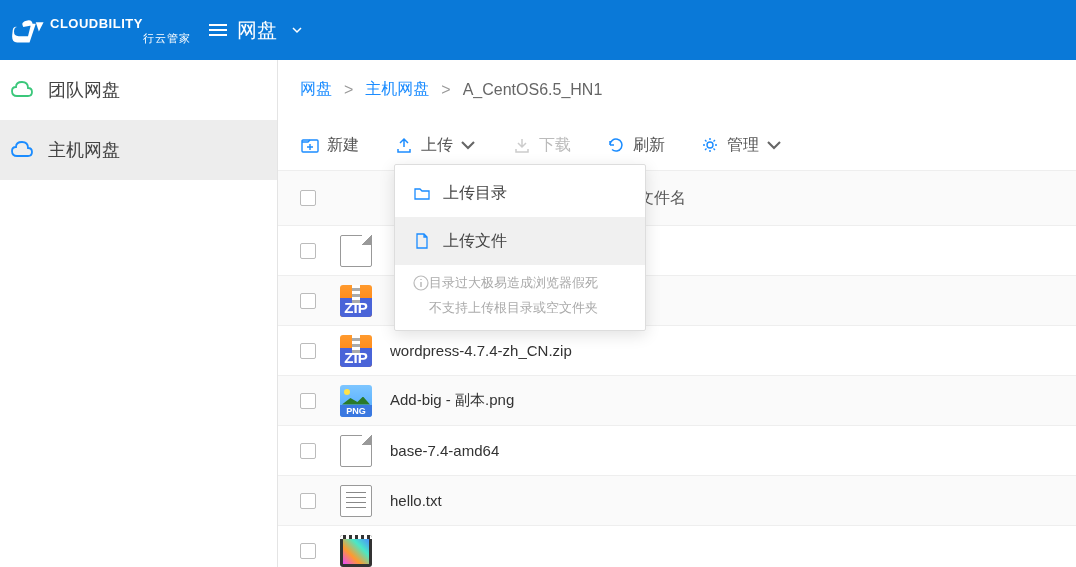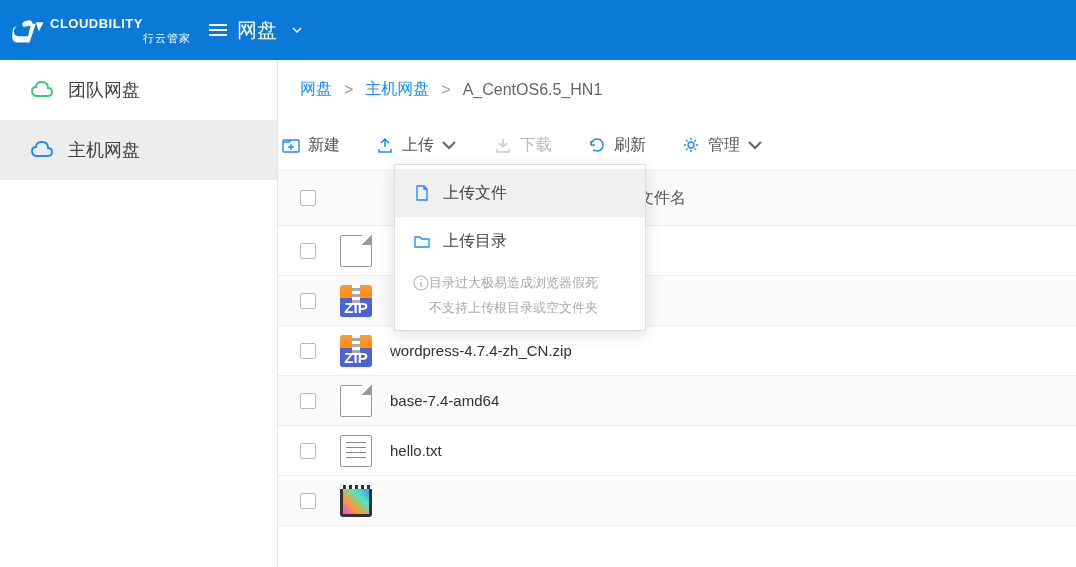--- a/index.html
+++ b/index.html
@@ -12,32 +12,32 @@
 .logo-text .en { font-size: 13px; font-weight: 600; letter-spacing: .5px; }
 .logo-text .cn { font-size: 11px; letter-spacing: 1px; margin-top: 16px; }
 .menu-btn { display: flex; align-items: center; margin-left: 18px; gap: 10px; cursor: pointer; }
 .hamburger { display: flex; flex-direction: column; gap: 3px; }
 .hamburger span { width: 18px; height: 2px; background: #fff; display: block; }
 .module-name { font-size: 20px; }
 .chev-down { margin-left: 4px; }
 
 .body-wrap { display: flex; height: calc(567px - 60px); }
 .sidebar { width: 278px; border-right: 1px solid #e4e4e4; background: #fff; }
-.side-item { height: 60px; display: flex; align-items: center; padding: 0 30px; gap: 14px; cursor: pointer; color: #444; font-size: 18px; }
+.side-item { height: 60px; display: flex; align-items: center; padding: 0 10px; gap: 14px; cursor: pointer; color: #444; font-size: 18px; }
 .side-item.active { background: #ededed; }
 .side-item svg { width: 24px; height: 24px; }
 .side-item .lbl { }
 
 .main { flex: 1; display: flex; flex-direction: column; position: relative; }
 .breadcrumb { height: 60px; display: flex; align-items: center; padding: 0 22px; gap: 12px; font-size: 16px; border-bottom: 1px solid transparent; }
 .breadcrumb a { color: #1b8cff; text-decoration: none; cursor: pointer; }
 .breadcrumb .sep { color: #999; }
 .breadcrumb .cur { color: #666; }
 
-.toolbar { height: 50px; display: flex; align-items: center; padding: 0 4px; gap: 36px; font-size: 16px; color: #555; position: relative; }
+.toolbar { height: 50px; display: flex; align-items: center; padding: 0 23px; gap: 36px; font-size: 16px; color: #555; position: relative; }
 .tb-btn { display: flex; align-items: center; gap: 8px; cursor: pointer; }
 .tb-btn.disabled { color: #bbb; cursor: default; }
 .tb-btn svg { width: 18px; height: 18px; }
 .tb-btn .chev { margin-left: -2px; }
 
 
 .upload-menu { position: absolute; top: 44px; left: 116px; width: 252px; background: #fff; border: 1px solid #ddd; box-shadow: 0 4px 16px rgba(0,0,0,.12); border-radius: 2px; z-index: 10; padding: 4px 0 10px; }
 .um-item { height: 48px; display: flex; align-items: center; gap: 12px; padding: 0 18px; cursor: pointer; font-size: 16px; color: #444; }
 .um-item.hover { background: #f0f0f0; }
 .um-item svg { width: 18px; height: 18px; }
@@ -162,31 +162,31 @@
             <circle cx="9" cy="9" r="3" fill="none" stroke="#1b8cff" stroke-width="1.4"></circle>
             <path d="M9 2 L9 4 M9 14 L9 16 M2 9 L4 9 M14 9 L16 9 M4 4 L5.5 5.5 M12.5 12.5 L14 14 M4 14 L5.5 12.5 M12.5 5.5 L14 4" stroke="#1b8cff" stroke-width="1.4"></path>
           </svg>
         <span>管理</span>
         <svg class="chev" width="12" height="12" viewBox="0 0 12 12">
             <path d="M2 4 L6 8 L10 4" stroke="#666" stroke-width="1.4" fill="none"></path>
           </svg>
       </div>
 
       <div class="upload-menu">
+        <div class="um-item">
+          <svg viewBox="0 0 18 18">
+              <path d="M2 5 L7 5 L9 7 L16 7 L16 15 L2 15 Z" fill="none" stroke="#1b8cff" stroke-width="1.3"></path>
+            </svg>
+          <span>上传目录</span>
+        </div>
         <div class="um-item hover">
           <svg viewBox="0 0 18 18">
               <path d="M4 2 L11 2 L14 5 L14 16 L4 16 Z M11 2 L11 5 L14 5" fill="none" stroke="#1b8cff" stroke-width="1.3"></path>
             </svg>
           <span>上传文件</span>
-        </div>
-        <div class="um-item">
-          <svg viewBox="0 0 18 18">
-              <path d="M2 5 L7 5 L9 7 L16 7 L16 15 L2 15 Z" fill="none" stroke="#1b8cff" stroke-width="1.3"></path>
-            </svg>
-          <span>上传目录</span>
         </div>
         <div class="um-note">
           <svg viewBox="0 0 16 16">
               <circle cx="8" cy="8" r="7" fill="none" stroke="#bbb" stroke-width="1.2"></circle>
               <path d="M8 4 L8 5 M8 7 L8 12" stroke="#bbb" stroke-width="1.5"></path>
             </svg>
           <div>
             <div>目录过大极易造成浏览器假死</div>
             <div>不支持上传根目录或空文件夹</div>
           </div>
@@ -232,20 +232,31 @@
               <div class="tag">ZIP</div>
             </div>
           </div>
         <div class="fr-name">wordpress-4.7.4-zh_CN.zip</div>
       </div>
       <div class="file-row">
         <div class="fr-check">
             <input type="checkbox" style="">
           </div>
         <div class="fr-thumb">
+            <div class="ico ico-png">
+              <div class="tag">PNG</div>
+            </div>
+          </div>
+        <div class="fr-name">Add-big - 副本.png</div>
+      </div>
+      <div class="file-row">
+        <div class="fr-check">
+            <input type="checkbox" style="">
+          </div>
+        <div class="fr-thumb">
             <div class="ico ico-doc"></div>
           </div>
         <div class="fr-name">base-7.4-amd64</div>
       </div>
       <div class="file-row">
         <div class="fr-check">
             <input type="checkbox" style="">
           </div>
         <div class="fr-thumb">
             <div class="ico ico-txt"></div>

